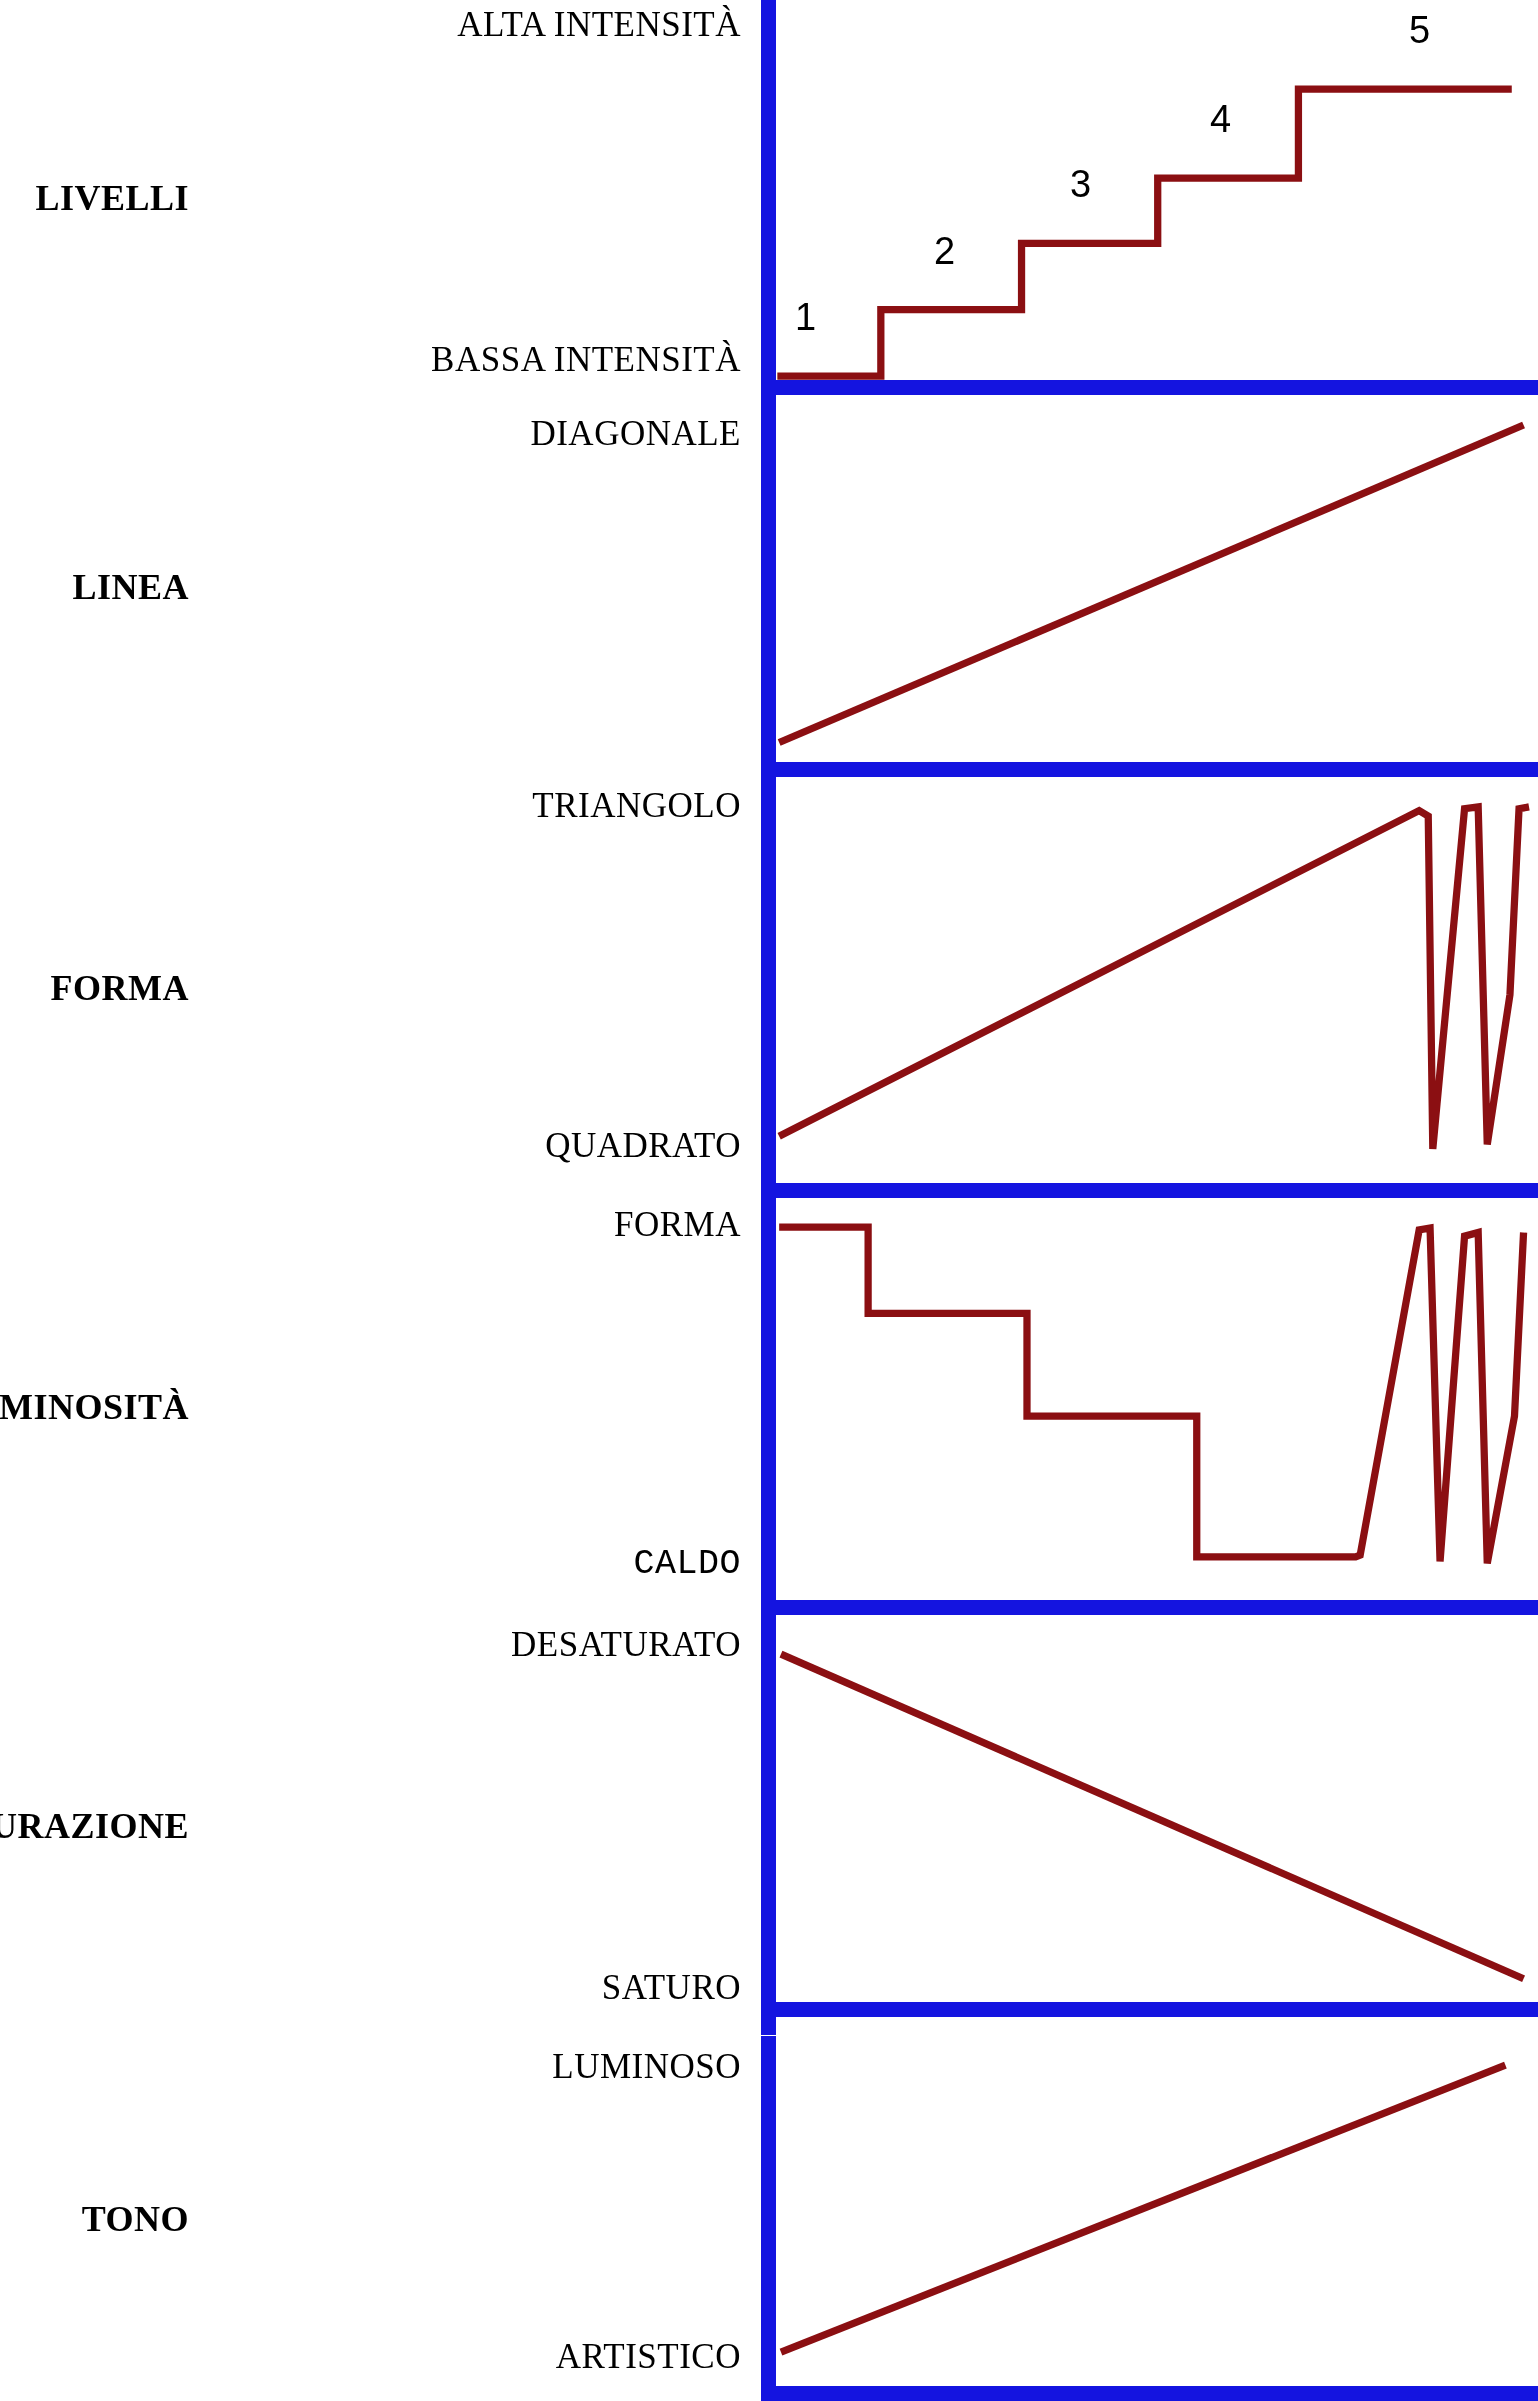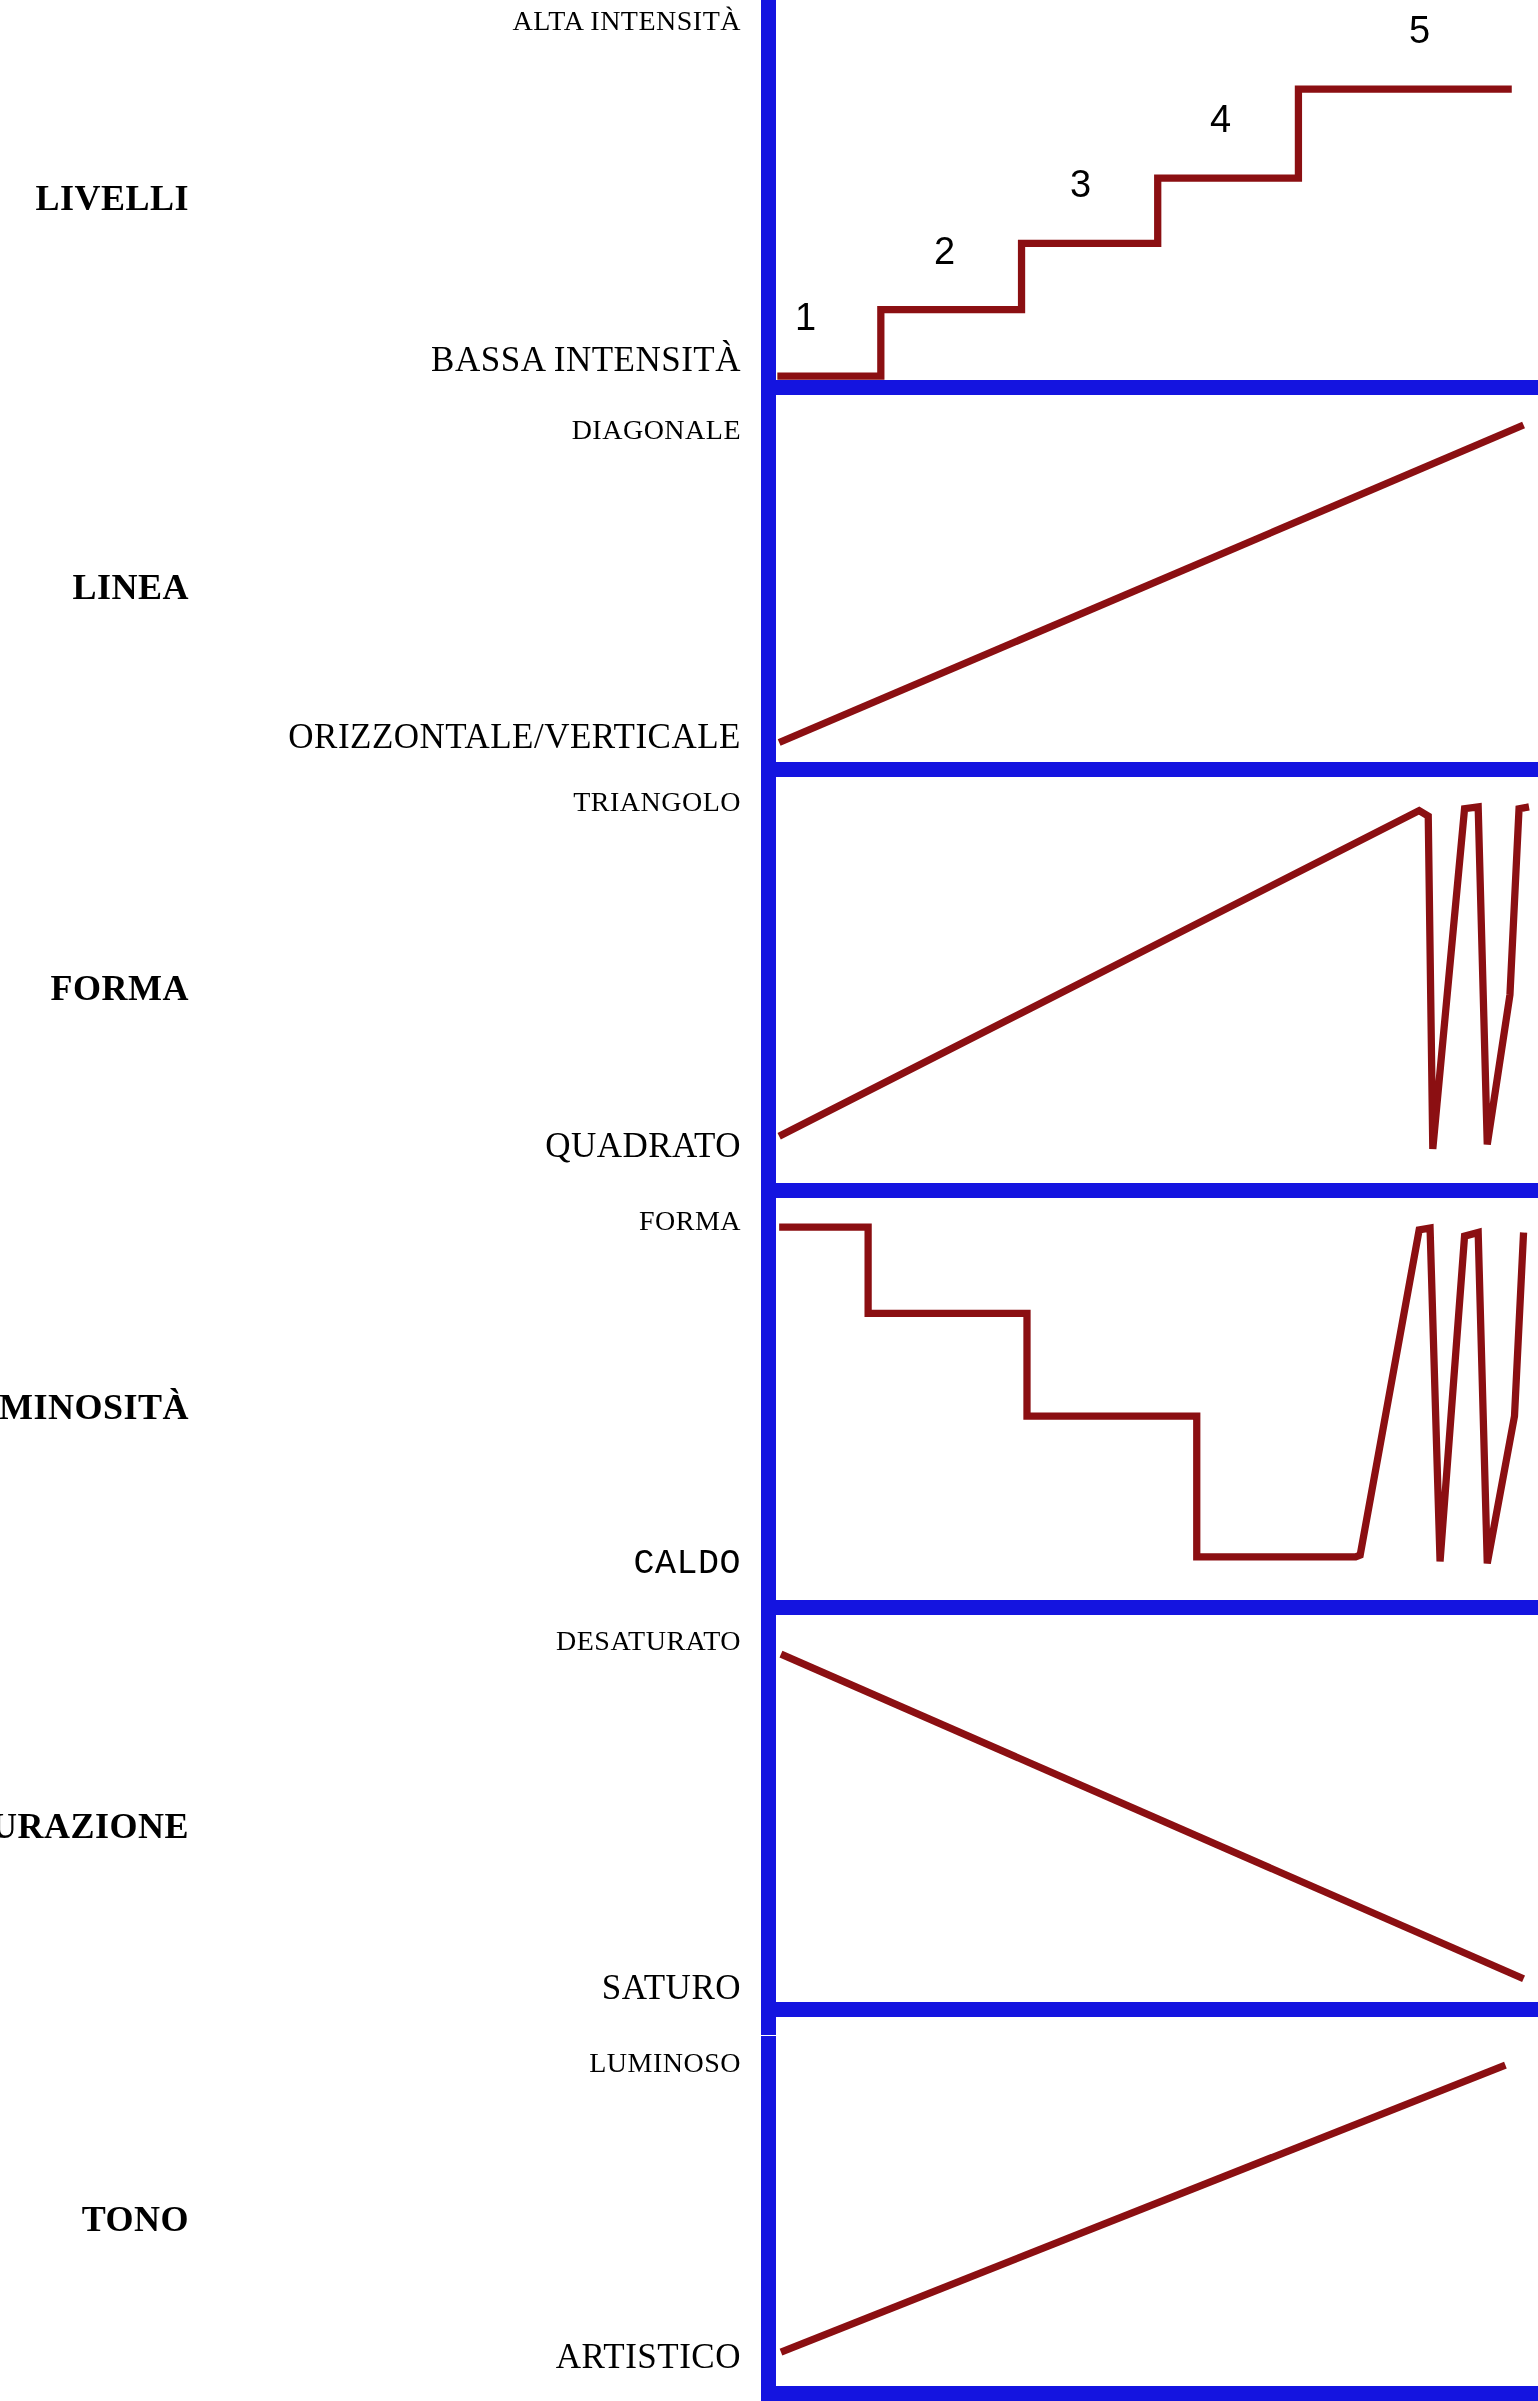--- a/index.html
+++ b/index.html
@@ -35,21 +35,21 @@
   .label-top, .label-bottom, .label-main {
     position: absolute;
     right: 20px;
     font-family: "Liberation Serif", serif;
     color: #000000;
     white-space: nowrap;
     letter-spacing: 0.5px;
   }
   .label-top {
     top: 0;
-    font-size: 28px;
+    font-size: 35px;
   }
   .label-bottom {
     bottom: 0;
     font-size: 35px;
   }
   .label-main {
     font-weight: bold;
     font-size: 36px;
     top: 50%;
     transform: translateY(-50%);
@@ -110,21 +110,20 @@
       <div class="step-num" style="left:648px;top:9px;">5</div>
     </div>
     <div class="axis-v" style="height:396px;"></div>
     <div class="axis-h" style="top:380px;"></div>
   </div>
 
   <div class="row" style="top:396px;height:381px;">
     <div class="labels">
       <div class="label-top" style="top:18px;">DIAGONALE</div>
       <div class="label-main">LINEA</div>
-      <div class="label-bottom" style="bottom:20px;right:20px;">ORIZZONTALE/VERTICALE</div>
     </div>
     <div class="plot">
       <svg viewBox="0 0 857 420" preserveAspectRatio="none">
         <line x1="20" y1="382" x2="840" y2="32" stroke="#8b0f12" stroke-width="8"></line>
       </svg>
     </div>
     <div class="axis-v" style="height:381px;"></div>
     <div class="axis-h" style="top:366px;"></div>
   </div>
 

